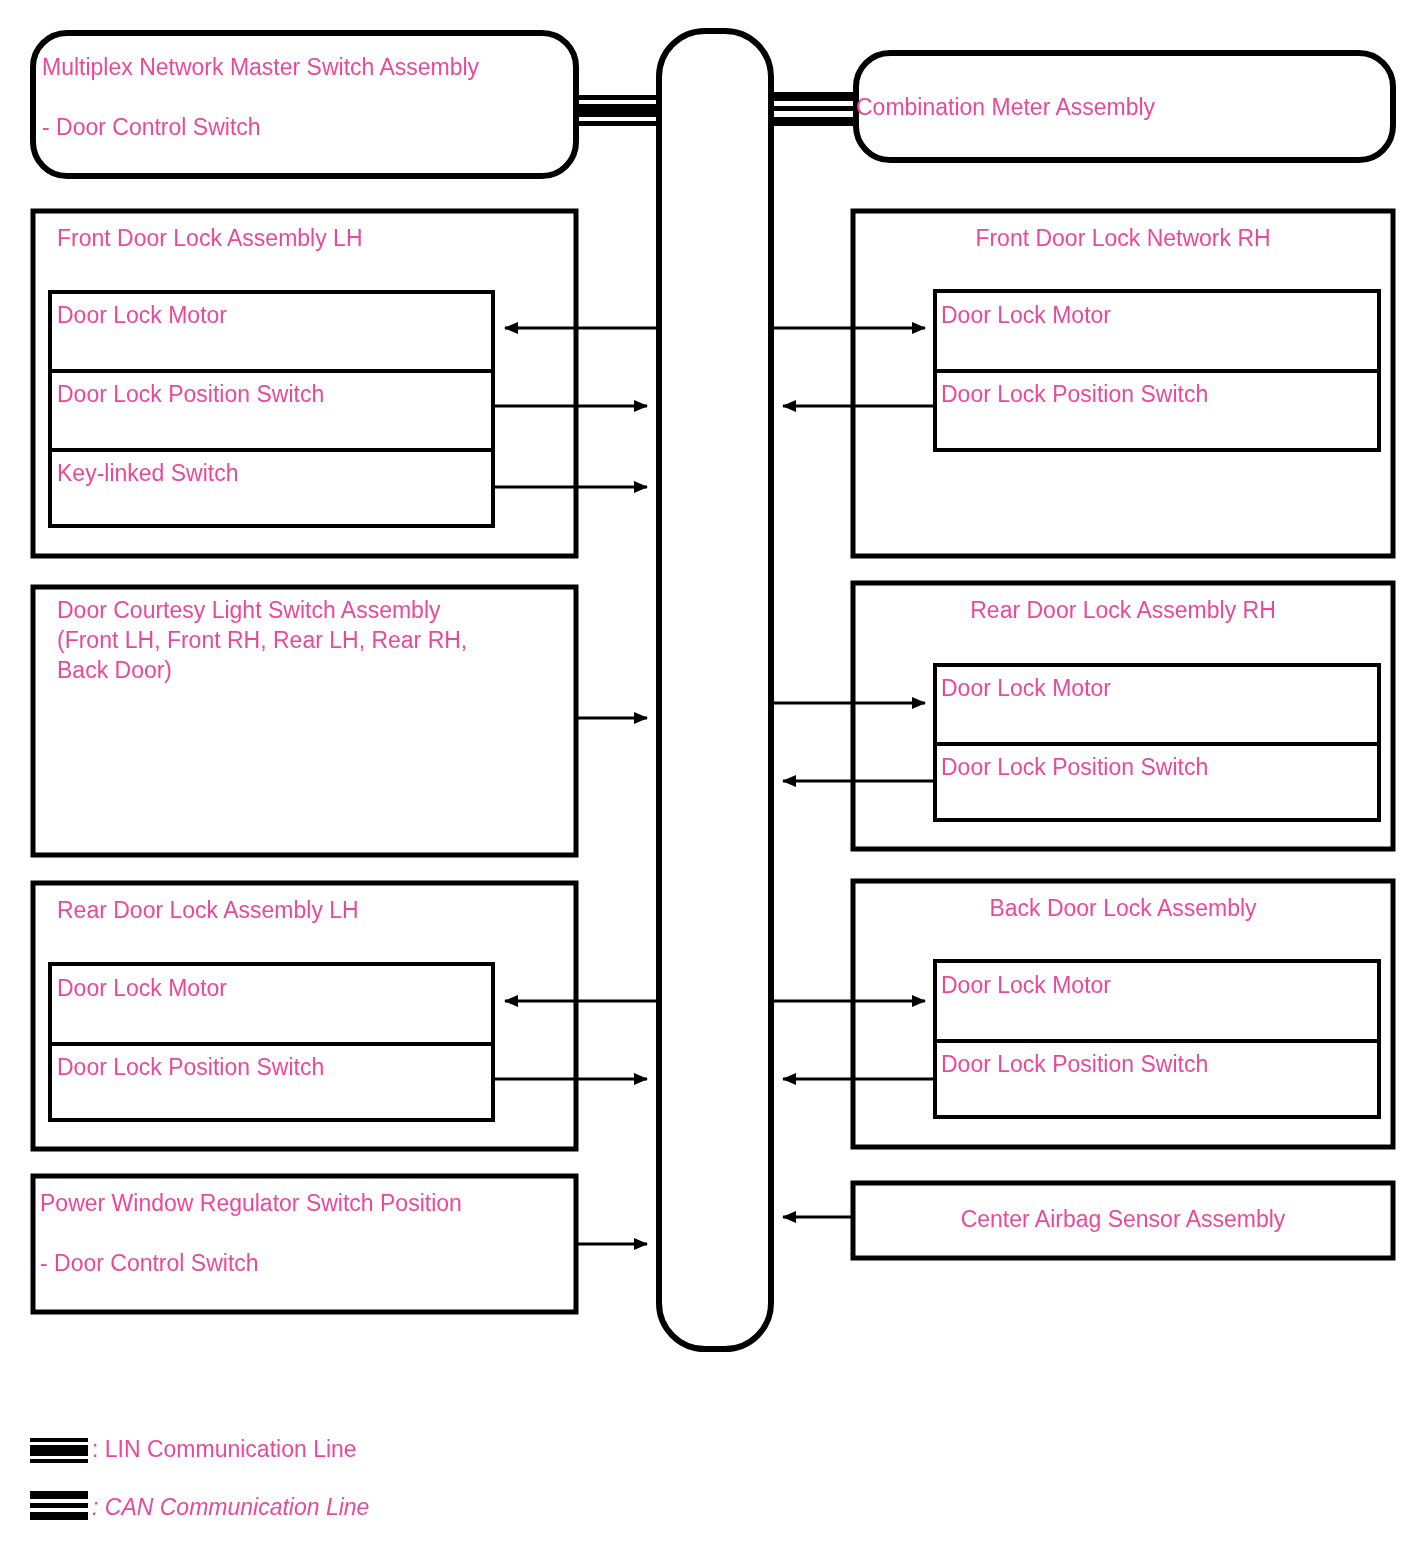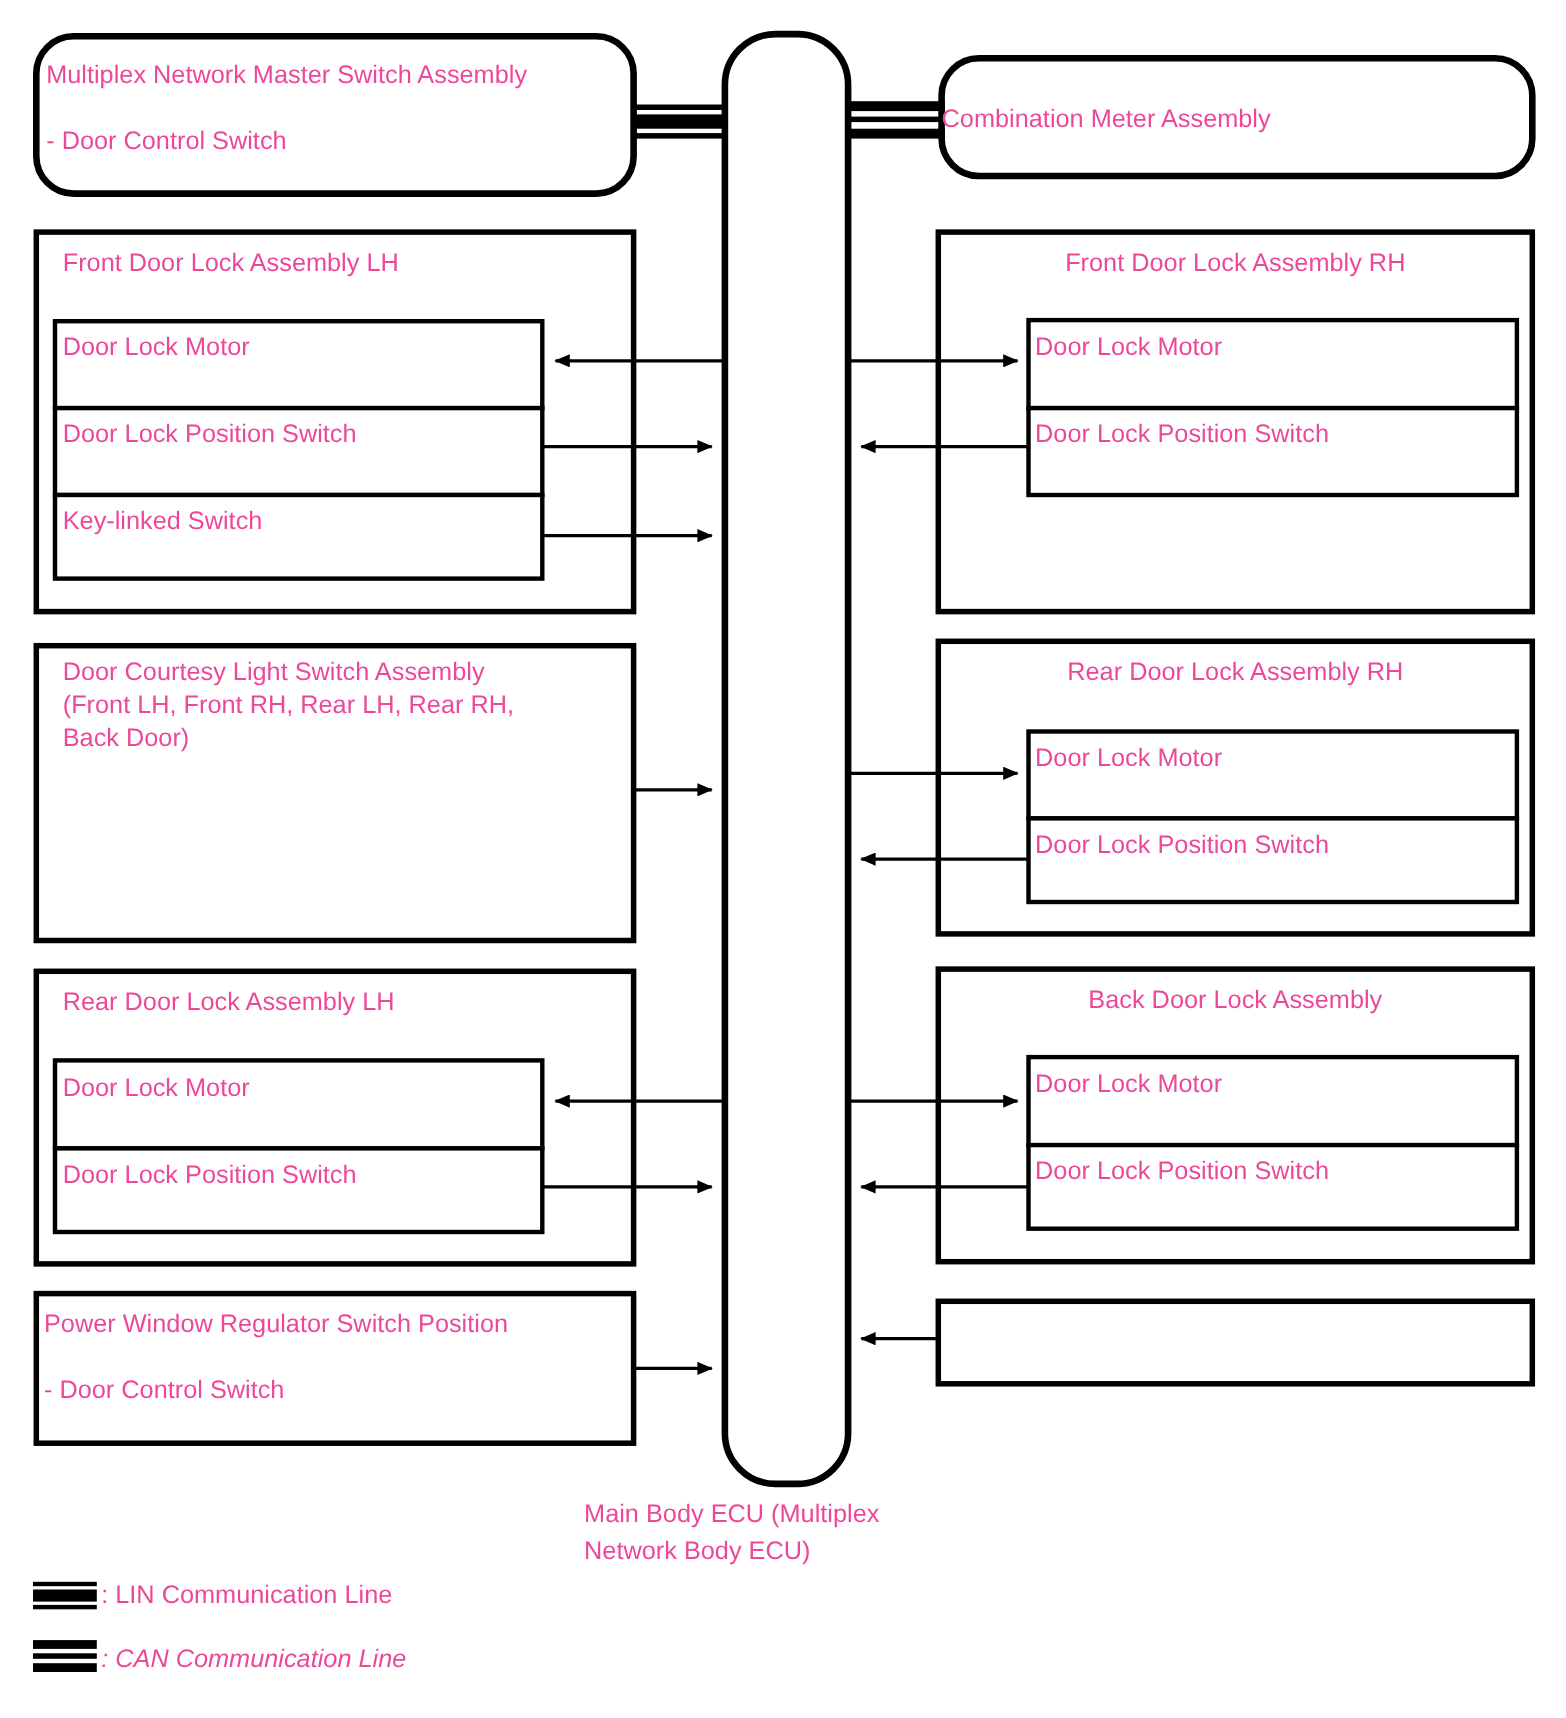--- a/index.html
+++ b/index.html
@@ -96,21 +96,21 @@
 
 - Door Control Switch</div>
 
   <div class="lbl" style="left:856px;top:92px;width:537px;text-align:left;">Combination Meter Assembly</div>
 
   <div class="lbl" style="left:57px;top:223px;width:500px;">Front Door Lock Assembly LH</div>
   <div class="lbl" style="left:57px;top:300px;">Door Lock Motor</div>
   <div class="lbl" style="left:57px;top:379px;">Door Lock Position Switch</div>
   <div class="lbl" style="left:57px;top:458px;">Key-linked Switch</div>
 
-  <div class="lbl" style="left:853px;top:223px;width:540px;text-align:center;">Front Door Lock Assembly RH</div>
+  <div class="lbl" style="left:853px;top:223px;width:540px;text-align:center;">Front Door Lock Network RH</div>
   <div class="lbl" style="left:941px;top:300px;">Door Lock Motor</div>
   <div class="lbl" style="left:941px;top:379px;">Door Lock Position Switch</div>
 
   <div class="lbl" style="left:57px;top:595px;width:510px;">Door Courtesy Light Switch Assembly
 (Front LH, Front RH, Rear LH, Rear RH,
 Back Door)</div>
 
   <div class="lbl" style="left:853px;top:595px;width:540px;text-align:center;">Rear Door Lock Assembly RH</div>
   <div class="lbl" style="left:941px;top:673px;">Door Lock Motor</div>
   <div class="lbl" style="left:941px;top:752px;">Door Lock Position Switch</div>
@@ -120,20 +120,19 @@
   <div class="lbl" style="left:57px;top:1052px;">Door Lock Position Switch</div>
 
   <div class="lbl" style="left:853px;top:893px;width:540px;text-align:center;">Back Door Lock Assembly</div>
   <div class="lbl" style="left:941px;top:970px;">Door Lock Motor</div>
   <div class="lbl" style="left:941px;top:1049px;">Door Lock Position Switch</div>
 
   <div class="lbl" style="left:40px;top:1188px;width:540px;">Power Window Regulator Switch Position
 
 - Door Control Switch</div>
 
+  <div class="lbl" style="left:853px;top:1204px;width:540px;text-align:center;">Center Airbag Sensor Assembly</div>
 
-  <div class="lbl" style="left:531px;top:1360px;width:400px;line-height:33px;">Main Body ECU (Multiplex
-Network Body ECU)</div>
 
   <div class="lbl" style="left:92px;top:1434px;">: LIN Communication Line</div>
   <div class="lbl" style="left:92px;top:1492px;font-style:italic;">: CAN Communication Line</div>
 
 </div>
 
 </body></html>

